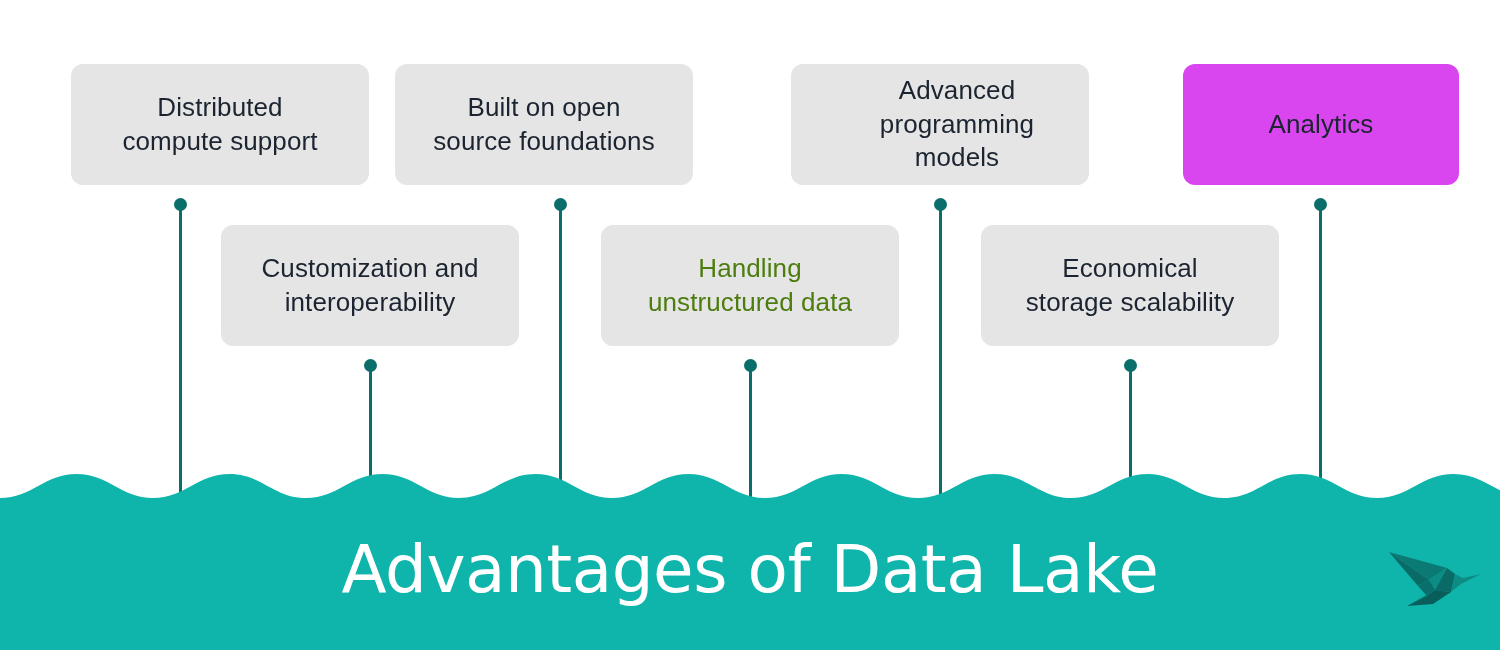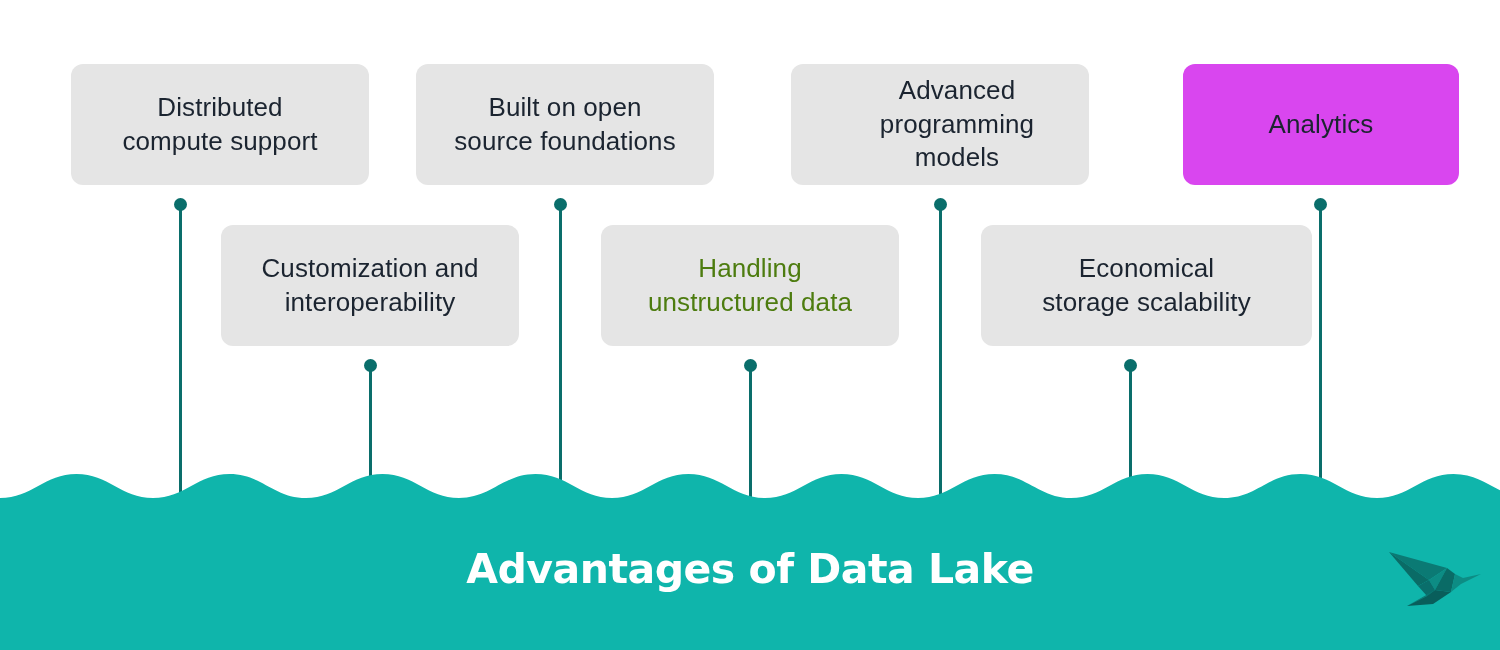--- a/index.html
+++ b/index.html
@@ -83,22 +83,22 @@
     top: 528px;
     width: 1500px;
     height: 82px;
     display: flex;
     align-items: center;
     justify-content: center;
     pointer-events: none;
   }
   #main-title {
     color: #ffffff;
-    font-size: 41px;
-    font-weight: 700;
+    font-size: 66px;
+    font-weight: 400;
     letter-spacing: -0.5px;
     font-family: "DejaVu Sans", sans-serif;
     white-space: nowrap;
   }
 
   
   #logo {
     position: absolute;
     left: 1385px;
     top: 534px;
@@ -130,33 +130,33 @@
 
   <div id="cards-layer">
       <div class="card row-top" style="left: 31px; width: 298px; background: rgb(229, 229, 229); margin-left: 40px;">
         <div class="card-label" style="color: rgb(27, 36, 48);">Distributed
 compute support</div>
       </div>
       <div class="card row-bottom" style="left: 221px; width: 298px; background: rgb(229, 229, 229);">
         <div class="card-label" style="color: rgb(27, 36, 48);">Customization and
 interoperability</div>
       </div>
-      <div class="card row-top" style="left: 416px; width: 298px; background: rgb(229, 229, 229);">
+      <div class="card row-top" style="left: 395px; width: 298px; background: rgb(229, 229, 229);">
         <div class="card-label" style="color: rgb(27, 36, 48);">Built on open
 source foundations</div>
       </div>
       <div class="card row-bottom" style="left: 601px; width: 298px; background: rgb(229, 229, 229);">
         <div class="card-label" style="color: #4d7c0f;">Handling
 unstructured data</div>
       </div>
       <div class="card row-top" style="left: 791px; width: 298px; background: rgb(229, 229, 229); padding-left: 48px;">
         <div class="card-label" style="color: rgb(27, 36, 48);">Advanced
 programming models</div>
       </div>
-      <div class="card row-bottom" style="left: 981px; width: 331px; background: rgb(229, 229, 229);">
+      <div class="card row-bottom" style="left: 981px; width: 298px; background: rgb(229, 229, 229);">
         <div class="card-label" style="color: rgb(27, 36, 48);">Economical
 storage scalability</div>
       </div>
       <div class="card row-top" style="left: 1171px; width: 276px; background: #d946ef; margin-left: 12px;">
         <div class="card-label" style="color: rgb(27, 36, 48);">Analytics</div>
       </div>
     </div>
 
   <div id="lake">
     <svg viewBox="0 0 1500 180" preserveAspectRatio="none" aria-hidden="true">

